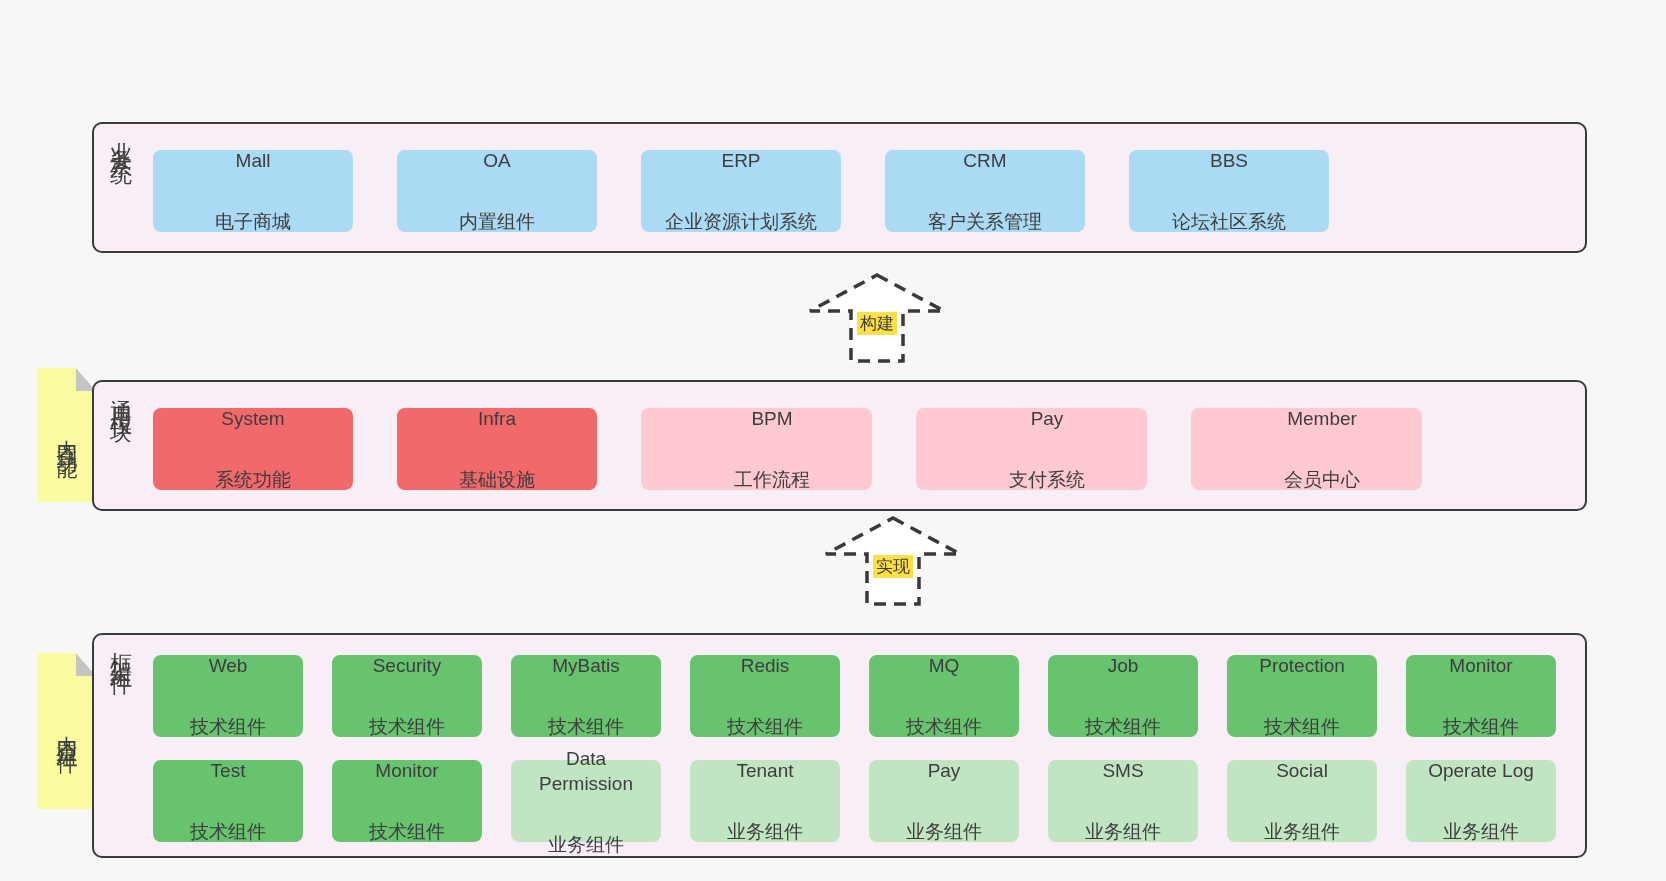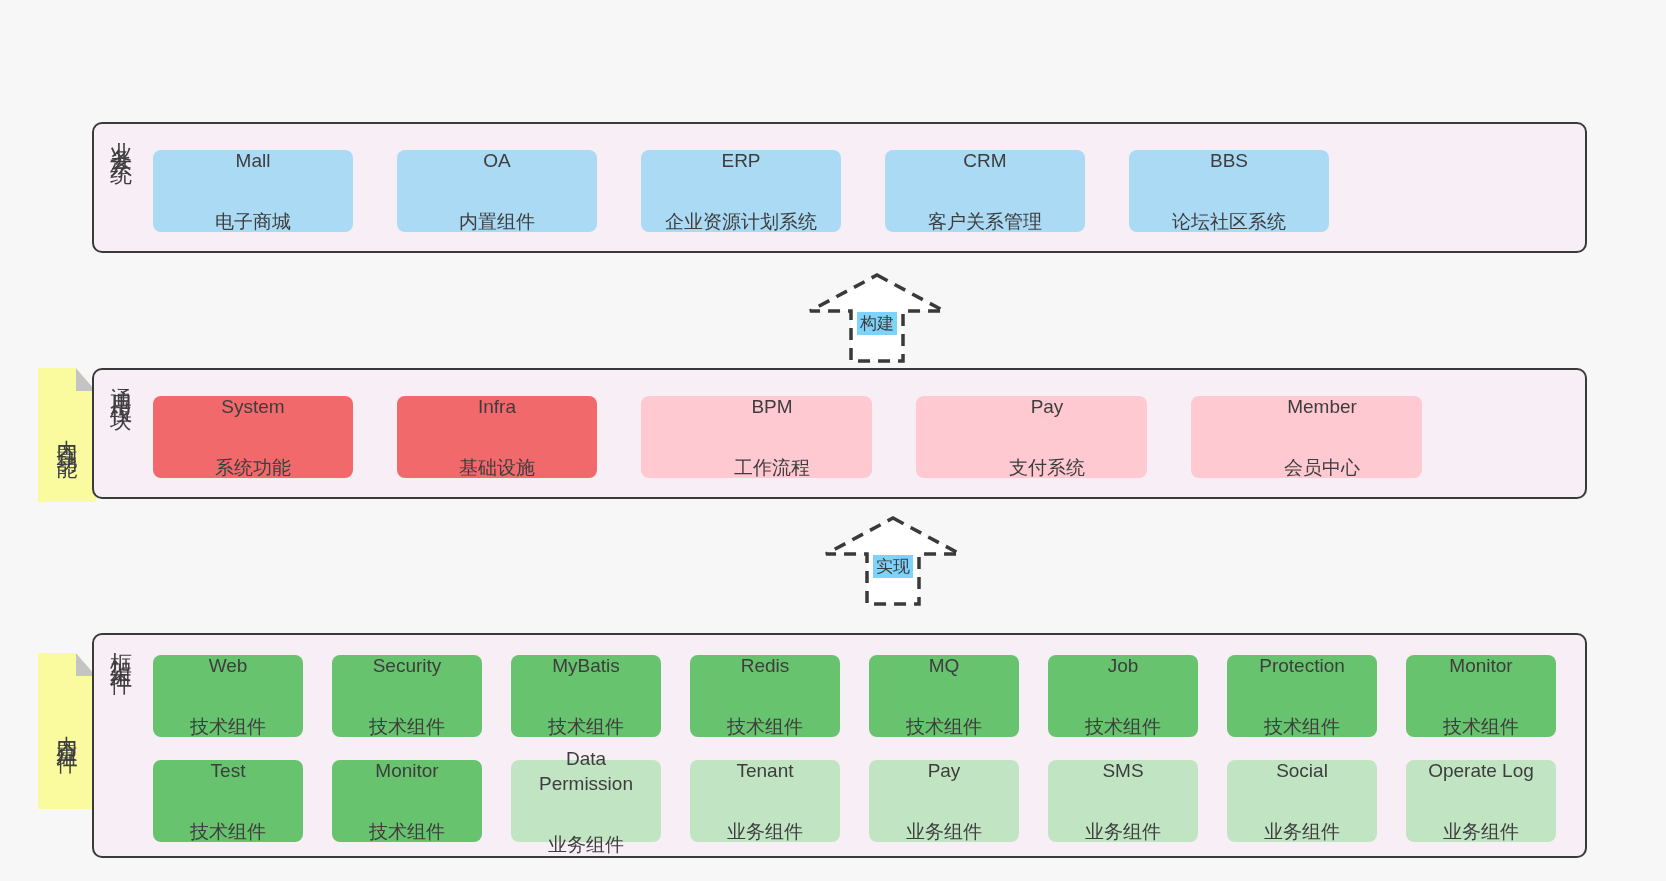--- a/index.html
+++ b/index.html
@@ -94,21 +94,21 @@
     position: absolute;
     width: 140px;
     height: 92px;
   }
   .arrow svg { display: block; }
   .arrow-label {
     position: absolute;
     left: 50%;
     top: 40px;
     transform: translateX(-50%);
-    background: #7dd3fc;
+    background: #fde047;
     padding: 0 3px;
     font-size: 17px;
     white-space: nowrap;
   }
 </style>
 </head>
 <body>
 
 <div id="canvas">
 
@@ -147,21 +147,21 @@
     </div>
   </section>
 
   <div class="arrow" style="left:807px;top:272px">
     <svg viewBox="0 0 140 92" width="140" height="92">
       <path d="M70 3 L137 39 L96 39 L96 89 L44 89 L44 39 L3 39 Z" fill="#ffffff" stroke="#3a3a3a" stroke-width="3.5" stroke-dasharray="12 8"></path>
     </svg>
     <div class="arrow-label">构建</div>
   </div>
 
-  <section class="panel" style="top:368px;height:131px">
+  <section class="panel" style="top:380px;height:131px">
     <div class="v-label">通用模块</div>
     <div class="row" style="top:26px">
       <div class="box red">
         <div class="box-name">System</div>
         <div class="box-desc">系统功能</div>
       </div>
       <div class="box red">
         <div class="box-name">Infra</div>
         <div class="box-desc">基础设施</div>
       </div>

